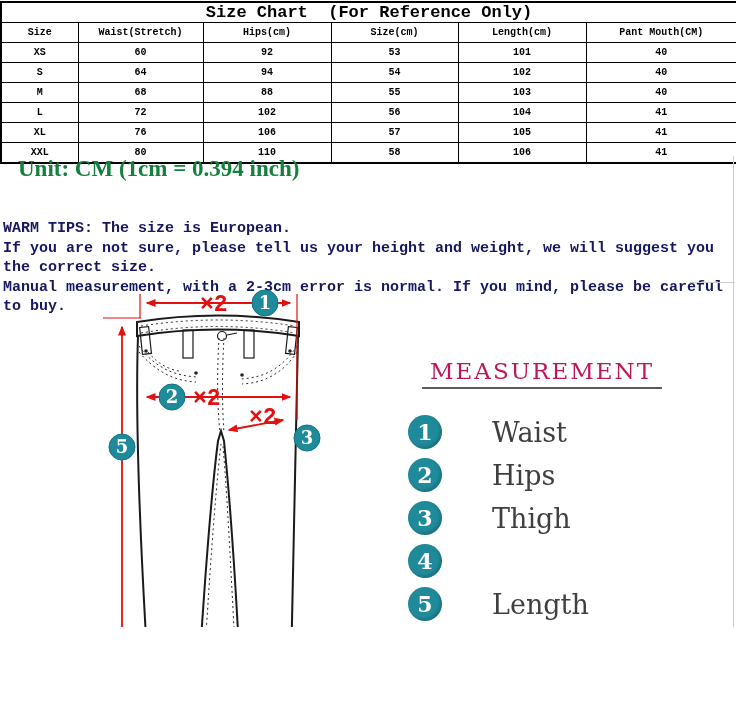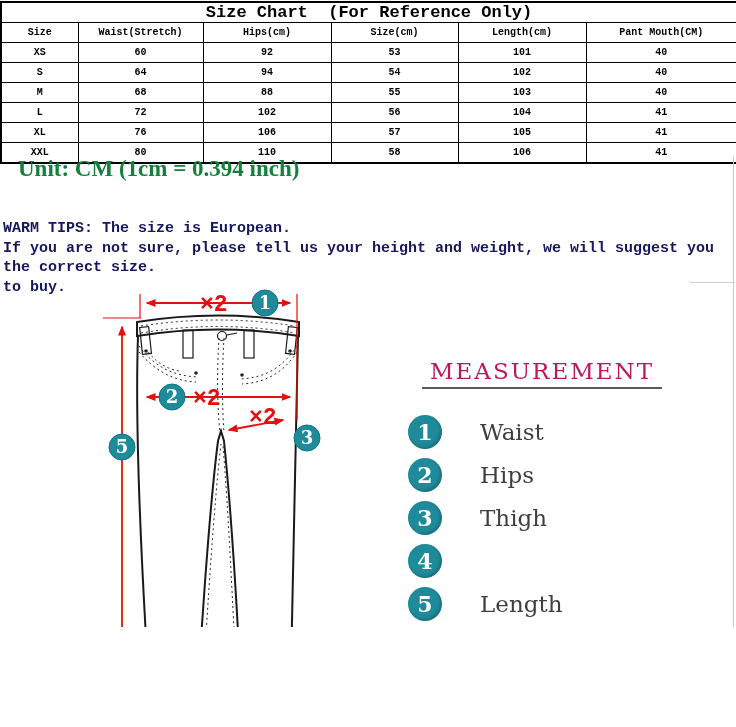--- a/index.html
+++ b/index.html
@@ -31,22 +31,22 @@
   .legend-title{display:block;text-align:center;margin-left:14px;width:200px;}
   .legend-title span{display:inline-block;font-family:"DejaVu Serif","Liberation Serif",serif;
         font-size:23px;letter-spacing:2px;color:#be185d;border-bottom:2px solid #5a5a5a;
         padding:0 8px 3px 8px;}
   .legend-items{margin-top:26px;display:flex;flex-direction:column;gap:9px;}
   .legend-item{display:flex;align-items:center;height:34px;}
   .lg-circle{width:34px;height:34px;border-radius:50%;background:#1f8a99;color:#fff;
         font-family:"DejaVu Serif","Liberation Serif",serif;font-weight:bold;font-size:22px;
         text-align:center;line-height:34px;flex:0 0 34px;
         box-shadow:inset -2px -2px 3px rgba(0,0,0,.18);}
-  .lg-label{margin-left:38px;font-family:"DejaVu Serif","Liberation Serif",serif;
-        font-size:23px;color:#3f3f3f;white-space:nowrap;}
+  .lg-label{margin-left:50px;font-family:"DejaVu Serif","Liberation Serif",serif;
+        font-size:27px;color:#3f3f3f;white-space:nowrap;}
 
   
   .vline-right{position:absolute;left:733px;top:156px;width:1px;height:561px;background:#c9c9c9;}
   .hline-bottom{position:absolute;left:0;top:717px;width:736px;height:1px;background:#c6c6c6;}
   .hline-mid{position:absolute;left:690px;top:282px;width:45px;height:1px;background:#cfcfcf;}
 
   
   svg.diagram{position:absolute;left:0;top:0;pointer-events:none;}
   .ink{stroke:#1a1a1a;fill:none;stroke-width:2;}
   .ink-thin{stroke:#1a1a1a;fill:none;stroke-width:1.2;}
@@ -133,20 +133,21 @@
       <td>41</td>
     </tr>
   </tbody>
     </table>
 
   <div class="unit-note">Unit: CM (1cm = 0.394 inch)</div>
   <div class="tips">
     <div>WARM TIPS: The size is European.</div>
     <div>If you are not sure, please tell us your height and weight, we will suggest you</div>
     <div>the correct size.</div>
+    <div>Manual measurement, with a 2-3cm error is normal. If you mind, please be careful</div>
     <div>to buy.</div>
   </div>
 
   <svg class="diagram" width="736" height="727" viewBox="0 0 736 727">
     <defs>
       <marker id="ah" markerWidth="11" markerHeight="10" refX="8.5" refY="4" orient="auto-start-reverse" markerUnits="userSpaceOnUse">
         <polygon points="0,0 10,4 0,8" fill="#e60f0f"></polygon>
       </marker>
     </defs>
 

